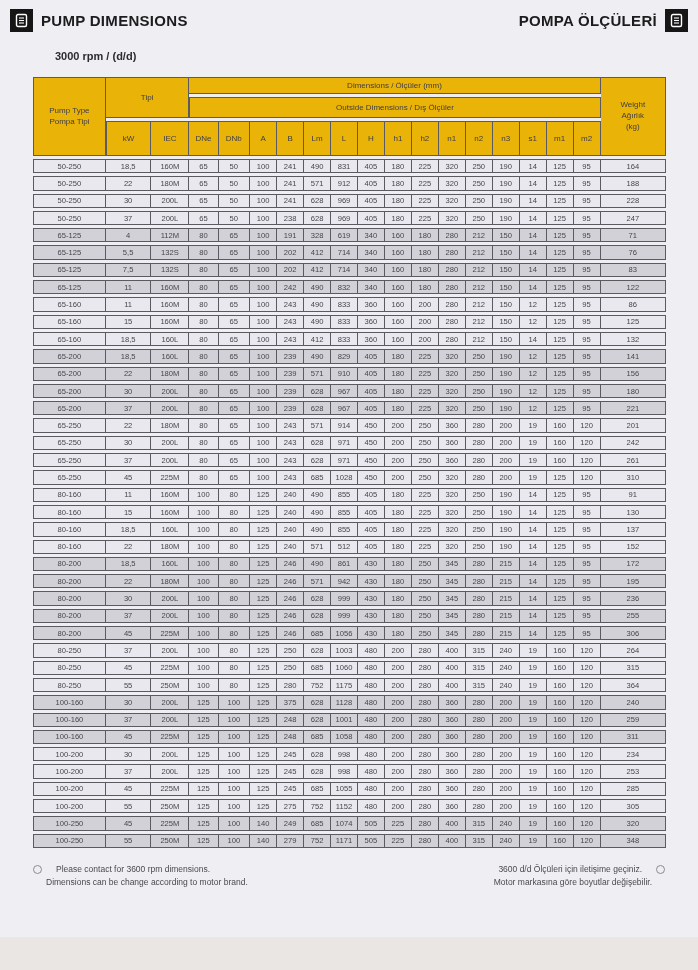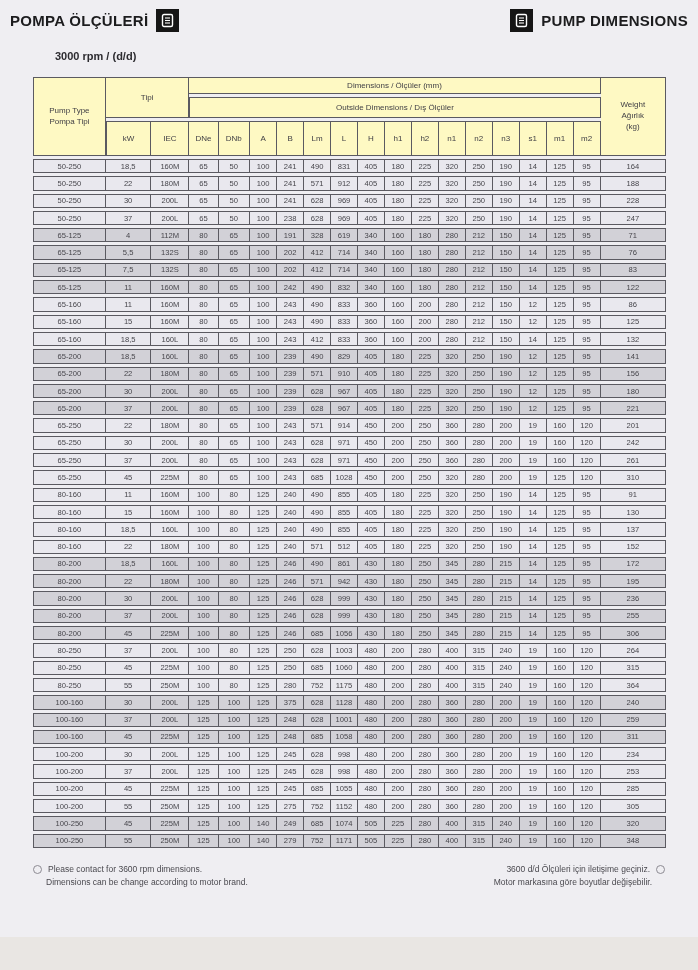--- a/index.html
+++ b/index.html
@@ -42,79 +42,79 @@
     border-bottom:1px solid #5b5a61;
     border-right:1px solid #5b5a61;
     padding:0;
     text-align:center;
     vertical-align:middle;
     font-weight:normal;
     overflow:hidden;
     white-space:nowrap;
   }
   tr > *:first-child { border-left:1px solid #5b5a61; }
-  thead th { background:#fef9c3; font-size:8px; color:#3f3e44; }
+  thead th { background:#eab308; font-size:8px; color:#3f3e44; }
   th.h-top { height:15px; }
   th.h-mid { height:19px; }
   th.pump-head, th.weight-head { font-size:8px; white-space:pre-line; line-height:1.35; }
   th.col-letter { height:33px; font-size:8px;text-align:center; }
   tbody td {
     height:12.3px;
     background:#e9e8ee;
     font-size:7.6px;
     color:#46454b;
   }
   tbody tr.shaded td { background:#d2d1d7; }
   
   .notes {
     display:flex; justify-content:space-between;
     margin:12px 33px 0 33px;
     font-size:8.5px; color:#4a494f; line-height:1.55;
   }
-  .note-line { display:flex; align-items:center; gap:6px; }
+  .note-line { display:flex; align-items:center; gap:14px; }
   .note-circle {
     display:inline-block; width:7px; height:7px;
     border:1px solid #8d8b93; border-radius:50%;
     background:transparent; flex:0 0 auto;
   }
   .note-left .note-sub { padding-left:13px; }
   .note-right { }
   .note-right .note-line { justify-content:flex-end; }
   .note-right .note-sub { padding-right:13px; }
   .bottom-band {
     position:absolute; left:0; bottom:0;
     width:698px; height:33px;
     background:#e9e6e3;
   }
 </style>
 </head>
 <body>
 
 <div class="header-bar">
   <div class="brand">
+    <span class="icon-box">
+      <svg width="13" height="15" viewBox="0 0 13 15">
+        <rect x="1.5" y="1.5" width="10" height="12" rx="1.5" fill="none" stroke="#ffffff" stroke-width="1.4"></rect>
+        <line x1="4" y1="5" x2="9" y2="5" stroke="#ffffff" stroke-width="1.1"></line>
+        <line x1="4" y1="7.5" x2="9" y2="7.5" stroke="#ffffff" stroke-width="1.1"></line>
+        <line x1="4" y1="10" x2="9" y2="10" stroke="#ffffff" stroke-width="1.1"></line>
+      </svg>
+    </span>
+    <h1 class="page-title">PUMP DIMENSIONS</h1>
+  </div>
+  <div class="brand">
     <h1 class="page-title">POMPA ÖLÇÜLERİ</h1>
     <span class="icon-box">
       <svg width="13" height="15" viewBox="0 0 13 15">
         <rect x="1.5" y="1.5" width="10" height="12" rx="1.5" fill="none" stroke="#ffffff" stroke-width="1.4"></rect>
         <line x1="4" y1="5" x2="9" y2="5" stroke="#ffffff" stroke-width="1.1"></line>
         <line x1="4" y1="7.5" x2="9" y2="7.5" stroke="#ffffff" stroke-width="1.1"></line>
         <line x1="4" y1="10" x2="9" y2="10" stroke="#ffffff" stroke-width="1.1"></line>
       </svg>
     </span>
-  </div>
-  <div class="brand">
-    <span class="icon-box">
-      <svg width="13" height="15" viewBox="0 0 13 15">
-        <rect x="1.5" y="1.5" width="10" height="12" rx="1.5" fill="none" stroke="#ffffff" stroke-width="1.4"></rect>
-        <line x1="4" y1="5" x2="9" y2="5" stroke="#ffffff" stroke-width="1.1"></line>
-        <line x1="4" y1="7.5" x2="9" y2="7.5" stroke="#ffffff" stroke-width="1.1"></line>
-        <line x1="4" y1="10" x2="9" y2="10" stroke="#ffffff" stroke-width="1.1"></line>
-      </svg>
-    </span>
-    <h1 class="page-title">PUMP DIMENSIONS</h1>
   </div>
 </div>
 
 <div class="subtitle">3000 rpm / (d/d)</div>
 
 <div class="table-wrap">
   <table>
     <colgroup>
       <col style="width:11.5%">
         <col style="width:7.2%">

